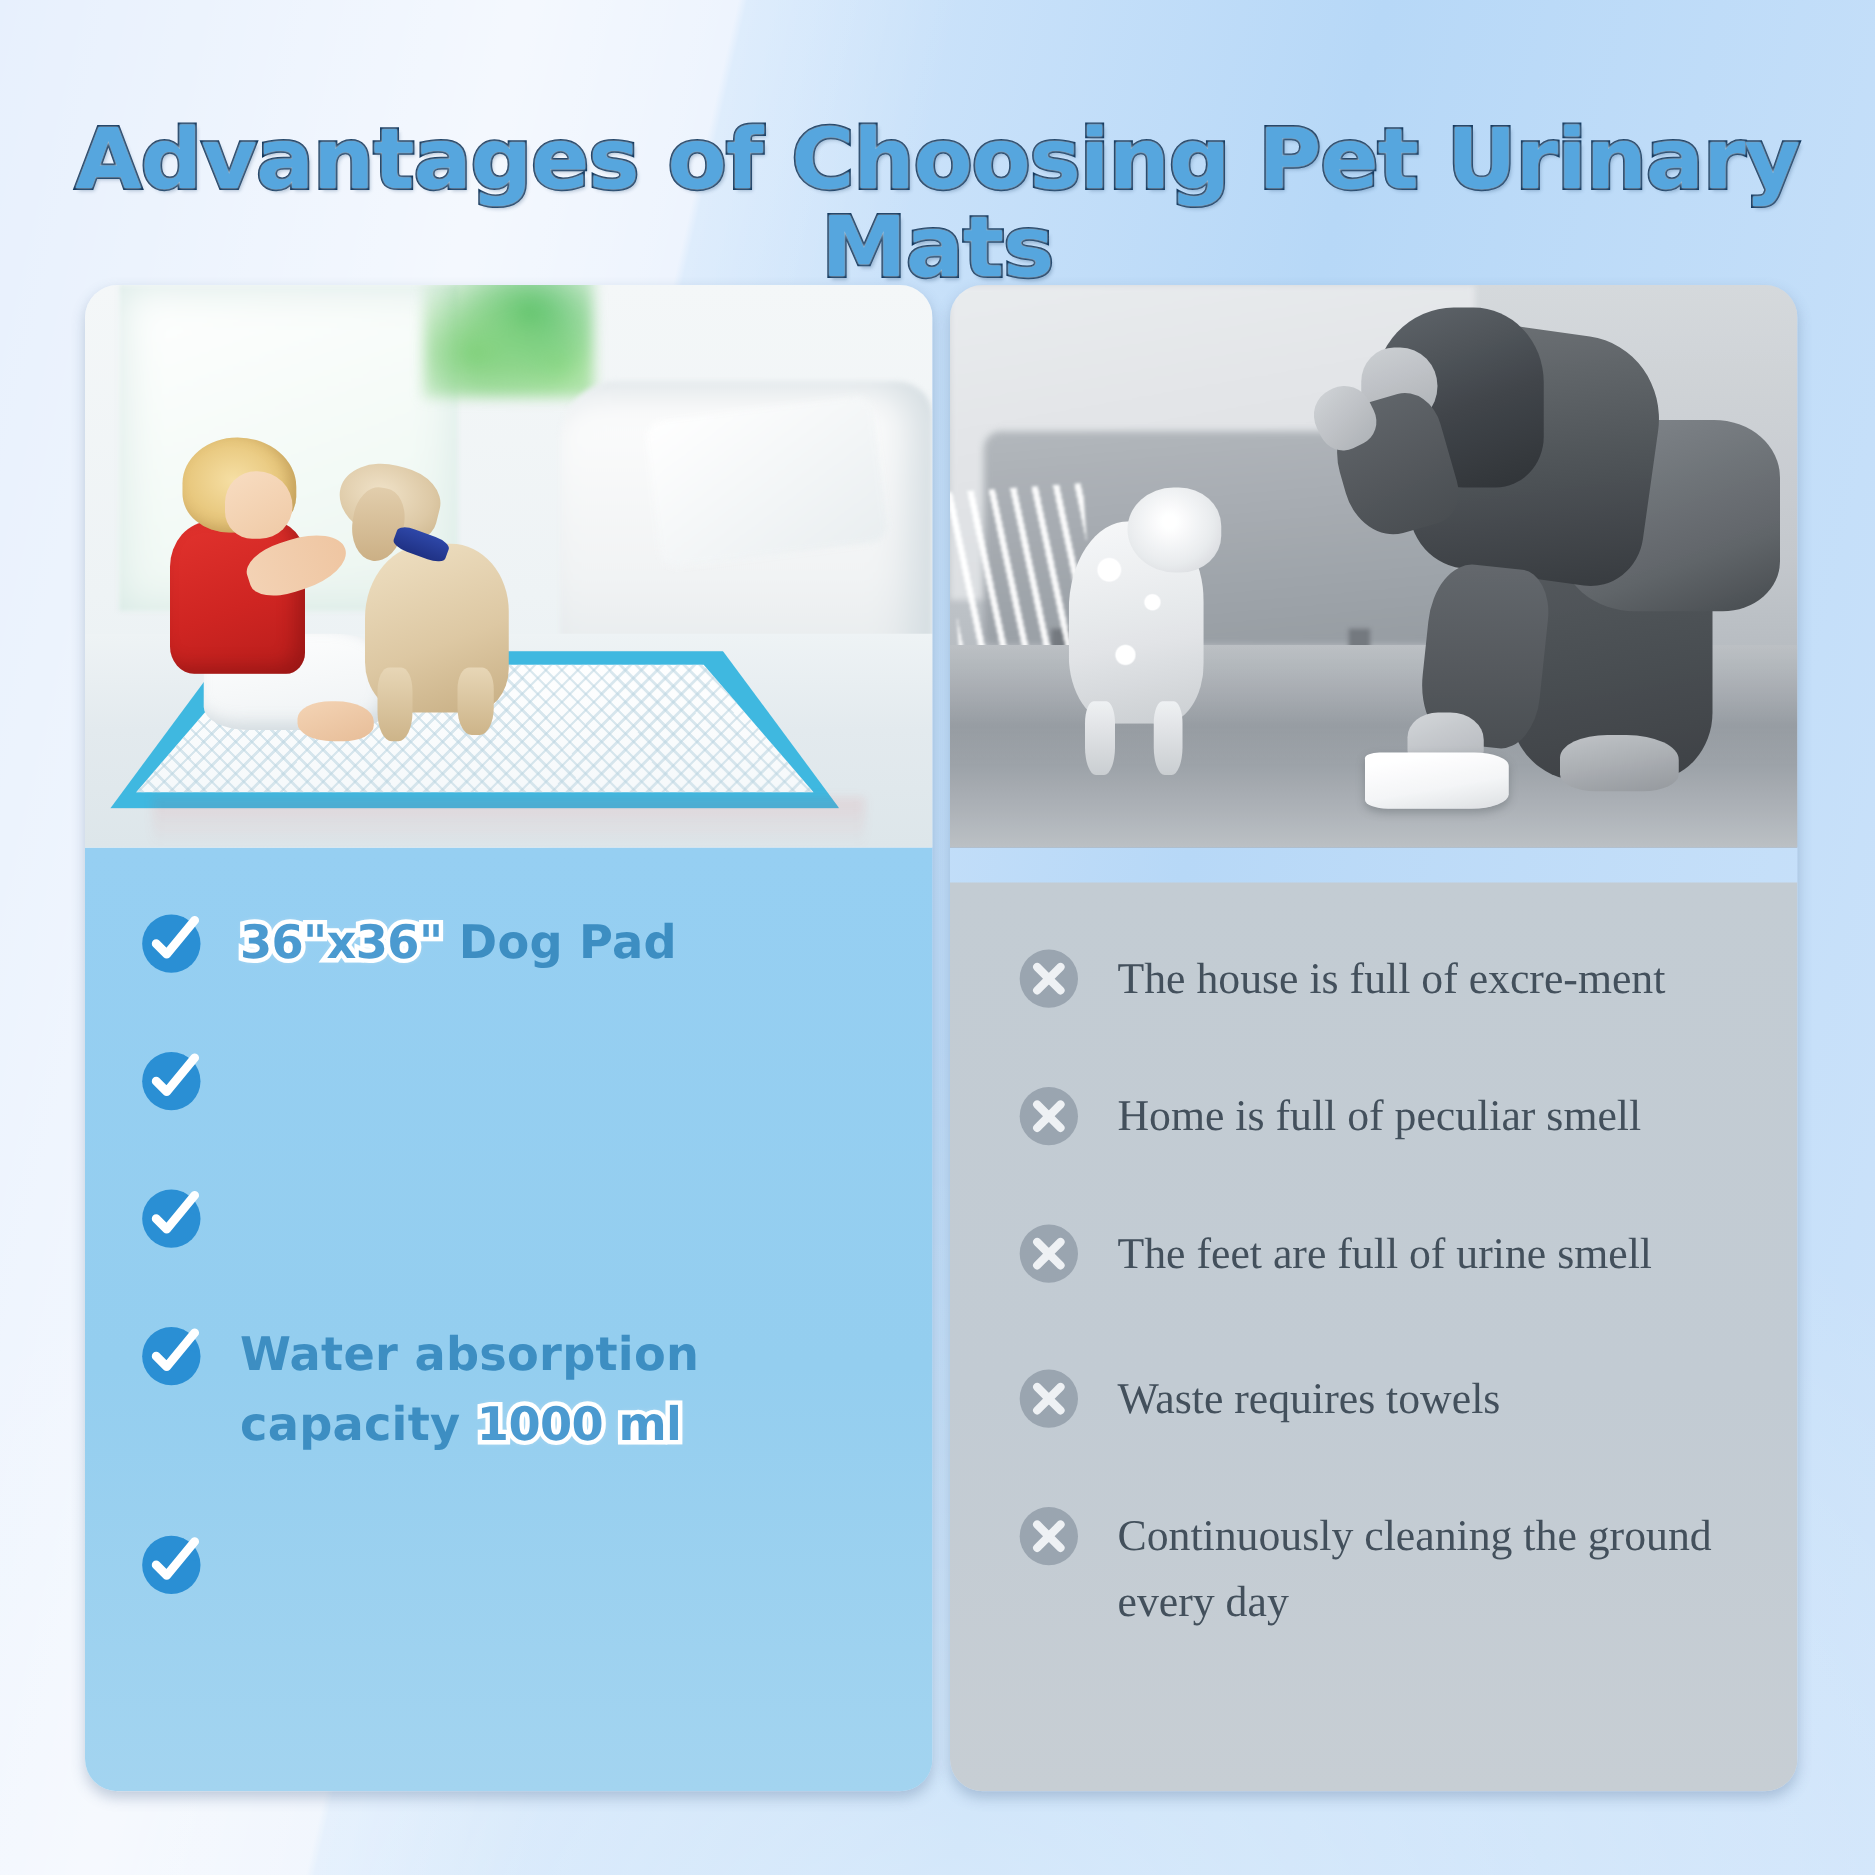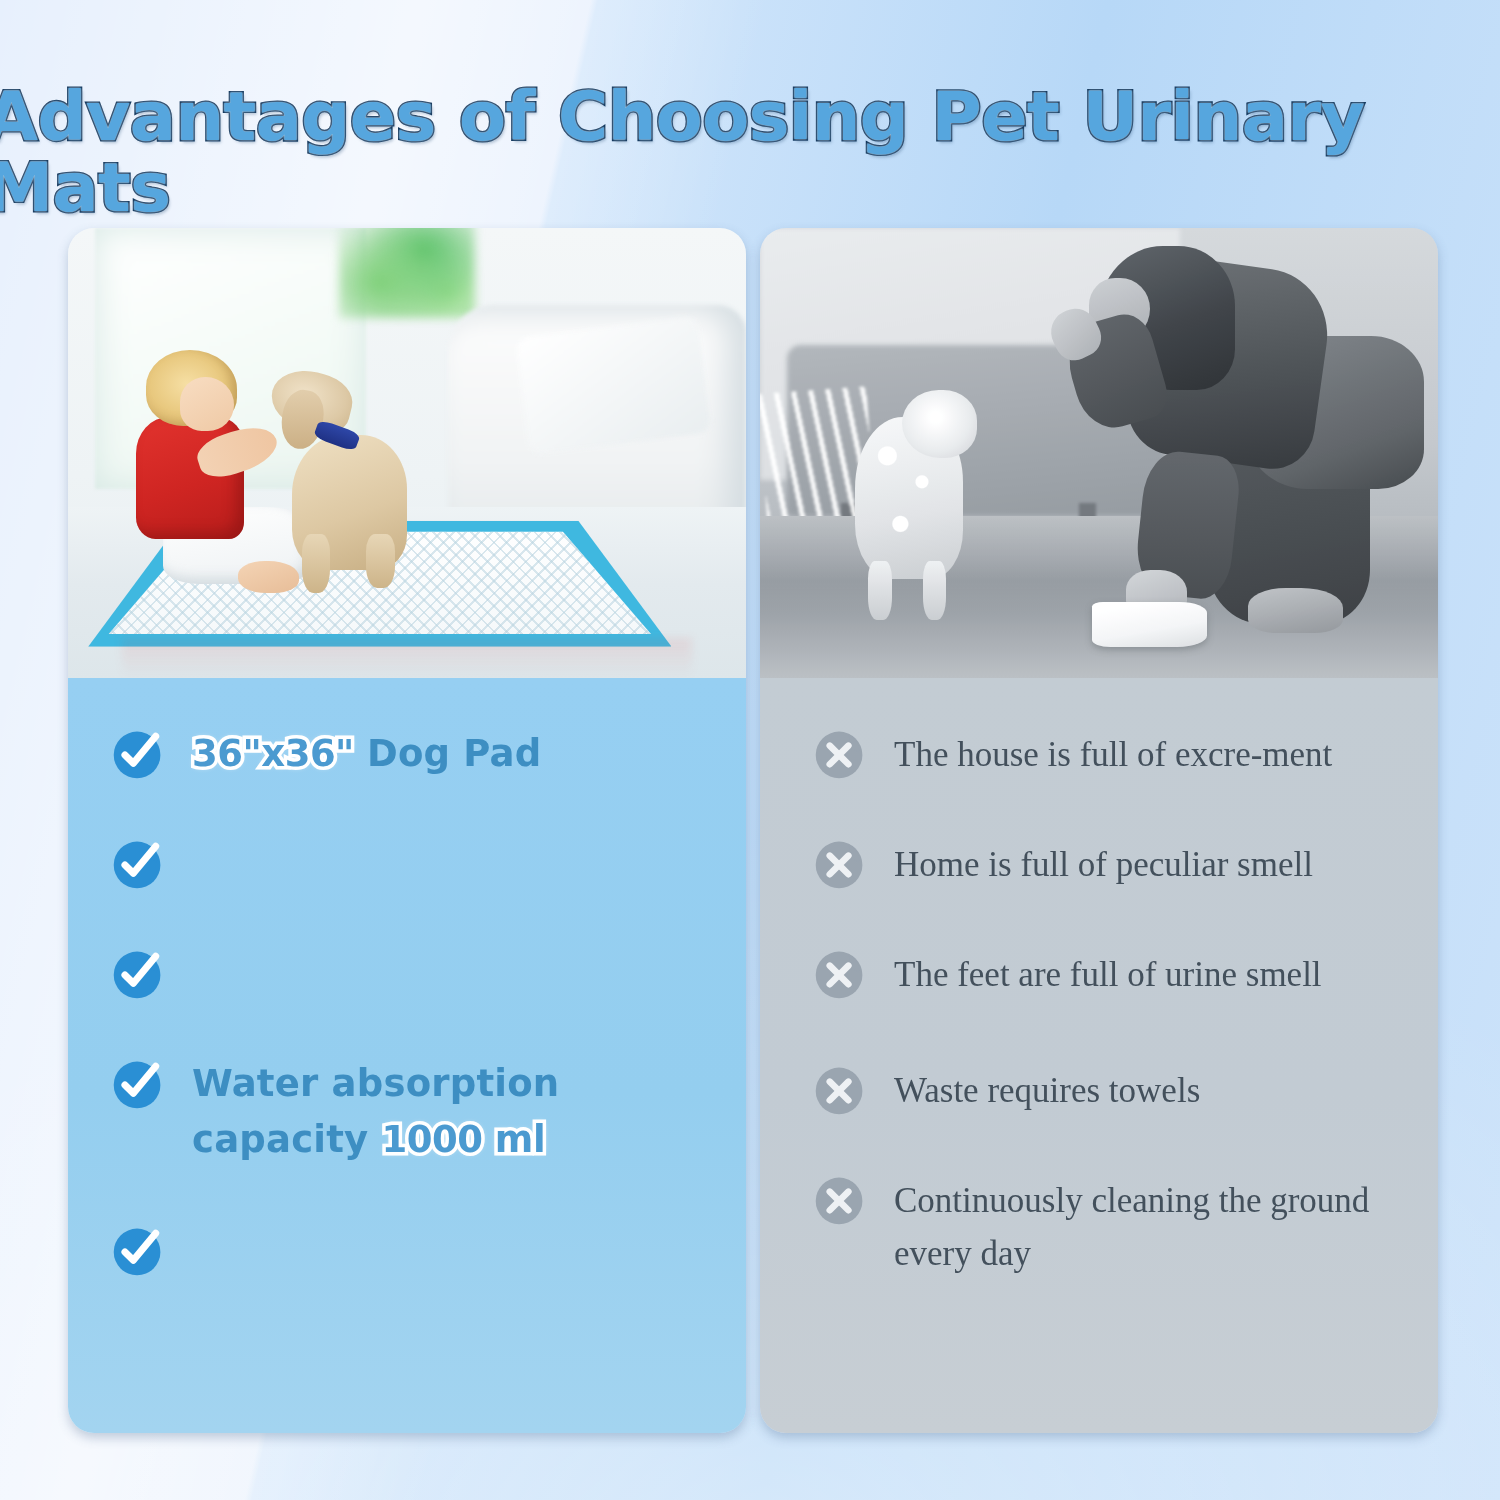--- a/index.html
+++ b/index.html
@@ -43,21 +43,22 @@
     position: absolute;
     inset: 0;
     background: radial-gradient(ellipse 120% 80% at 50% 105%, rgba(255,255,255,.45), rgba(255,255,255,0) 62%);
     pointer-events: none;
   }
 
   
   .title-wrap {
     position: absolute;
     left: 0; right: 0;
-    top: 82px;
+    top: 92px;
+    text-align: center;
     z-index: 5;
   }
   .title {
     display: inline-block;
     font-family: "DejaVu Sans", sans-serif;
     font-weight: 700;
     font-size: 67px;
     line-height: 1.06;
     letter-spacing: -0.5px;
     color: #56a6de;
@@ -354,20 +355,21 @@
     flex: 1 1 auto;
     padding: 46px 30px 30px 30px;
     display: flex;
     flex-direction: column;
   }
   .panel-pro {
     background: linear-gradient(180deg, #96cff2 0%, #94ceef 55%, #a3d4f0 100%);
   }
   .panel-con {
     background: linear-gradient(180deg, #c3ccd3 0%, #c2cbd3 55%, #c7ced4 100%);
+    margin-top: 28px;
   }
 
   .list {
     list-style: none;
     margin: 0;
     padding: 0;
     display: flex;
     flex-direction: column;
   }
   .list-pro { gap: 52px; padding-left: 12px; }

